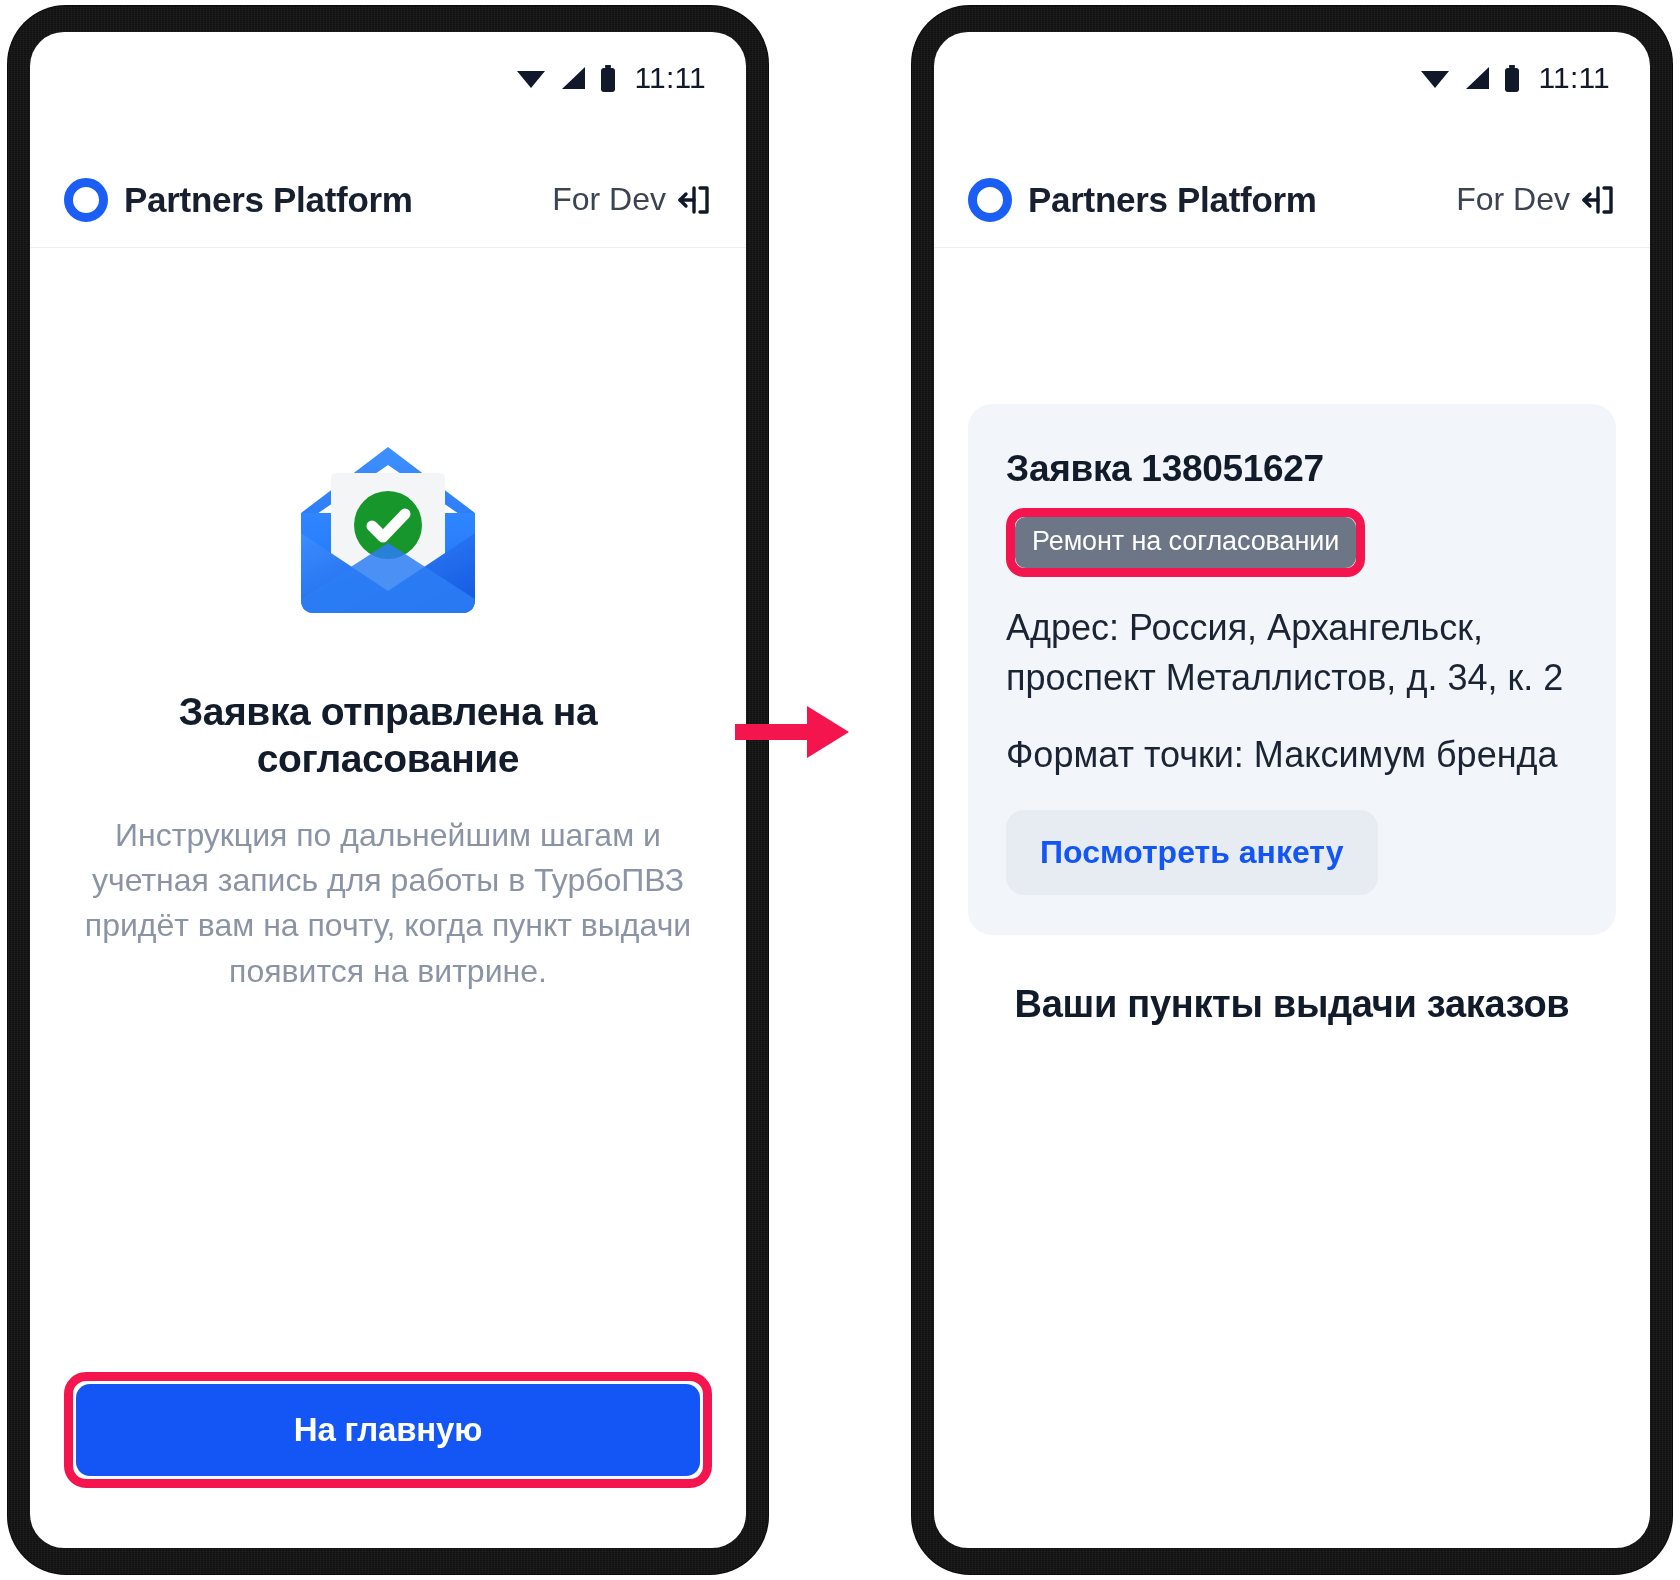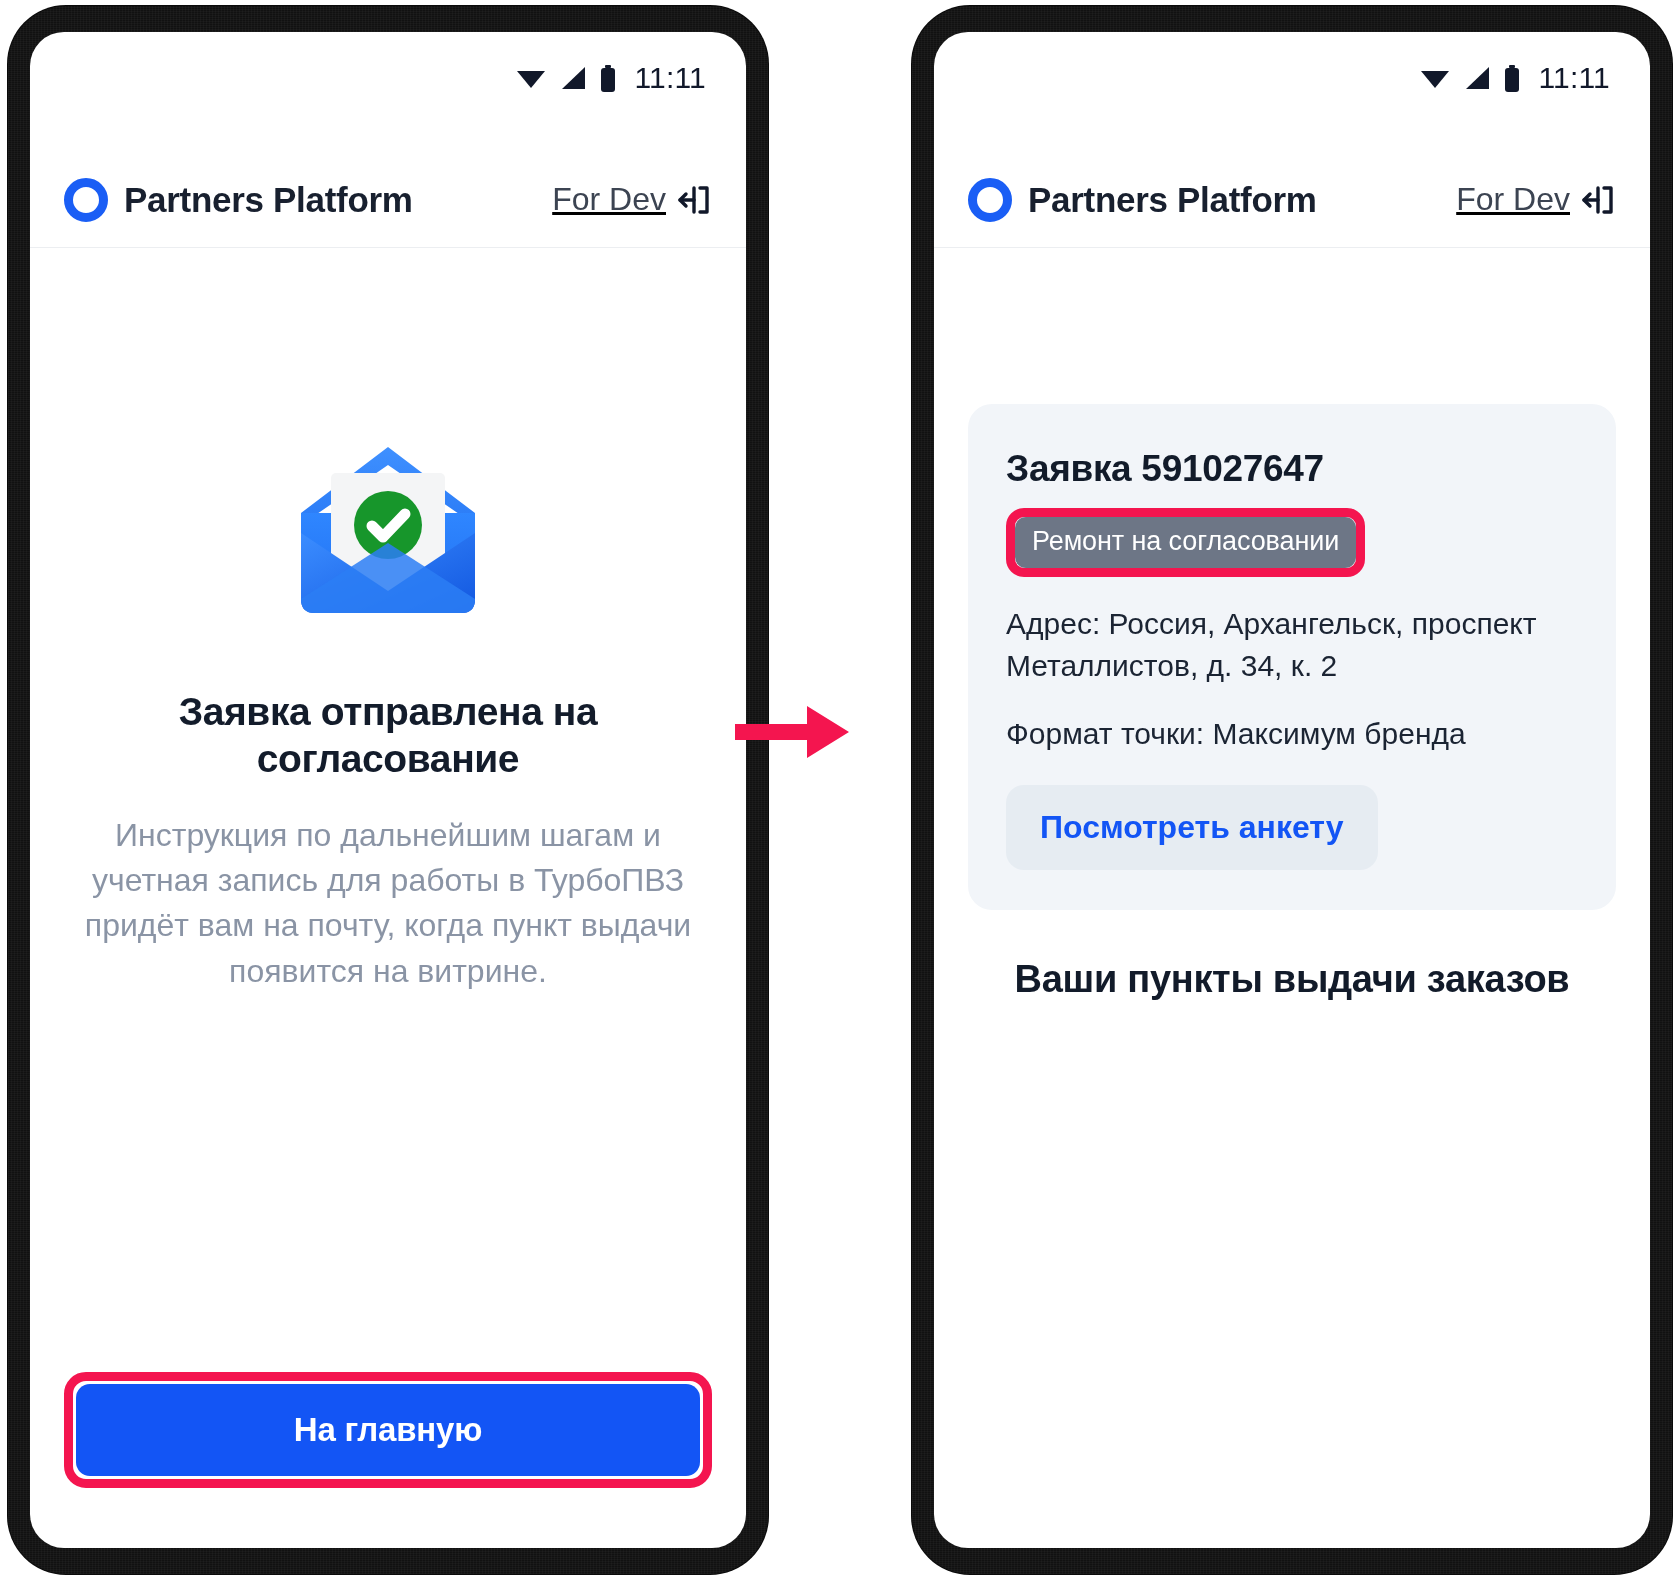--- a/index.html
+++ b/index.html
@@ -102,21 +102,20 @@
     font-weight: 700;
     color: #18202f;
     letter-spacing: -.3px;
     white-space: nowrap;
   }
   .appbar-right {
     margin-left: auto;
     display: flex;
     align-items: center;
     gap: 8px;
-    text-decoration: underline;
   }
   .fordev {
     font-size: 32px;
     color: #3c4452;
     font-weight: 400;
     white-space: nowrap;
   }
   .exit-ico { width: 38px; height: 38px; }
 
   
@@ -204,21 +203,21 @@
     color: #ffffff;
     font-size: 27px;
     font-weight: 400;
     border-radius: 11px;
     padding: 9px 17px 11px 17px;
     white-space: nowrap;
     letter-spacing: -.1px;
   }
   .req-line {
     margin-top: 26px;
-    font-size: 30px;
+    font-size: 36px;
     line-height: 1.4;
     color: #1b2433;
     font-weight: 400;
   }
   .req-line.second { }
 
   .link-btn {
     margin-top: 30px;
     display: inline-flex;
     align-items: center;
@@ -412,21 +411,21 @@
             <path d="M12 13 L6 19 L12 25" stroke="#11182a" stroke-width="3.4" stroke-linecap="round" stroke-linejoin="round" fill="none"></path>
             <path d="M20 7 L20 31" stroke="#11182a" stroke-width="3.4" stroke-linecap="round"></path>
             <path d="M26 7 L33 7 L33 31 L26 31" stroke="#11182a" stroke-width="3.4" stroke-linecap="round" stroke-linejoin="round" fill="none"></path>
           </svg>
         </div>
       </div>
 
       <div class="content-r">
 
         <div class="req-card">
-          <div class="req-title">Заявка 591027647</div>
+          <div class="req-title">Заявка 138051627</div>
 
           <div class="badge-row">
             <div class="badge-ring">
               <div class="status-badge">Ремонт на согласовании</div>
             </div>
           </div>
 
           <div class="req-line">Адрес: Россия, Архангельск, проспект Металлистов, д. 34, к. 2</div>
           <div class="req-line second">Формат точки: Максимум бренда</div>
 

